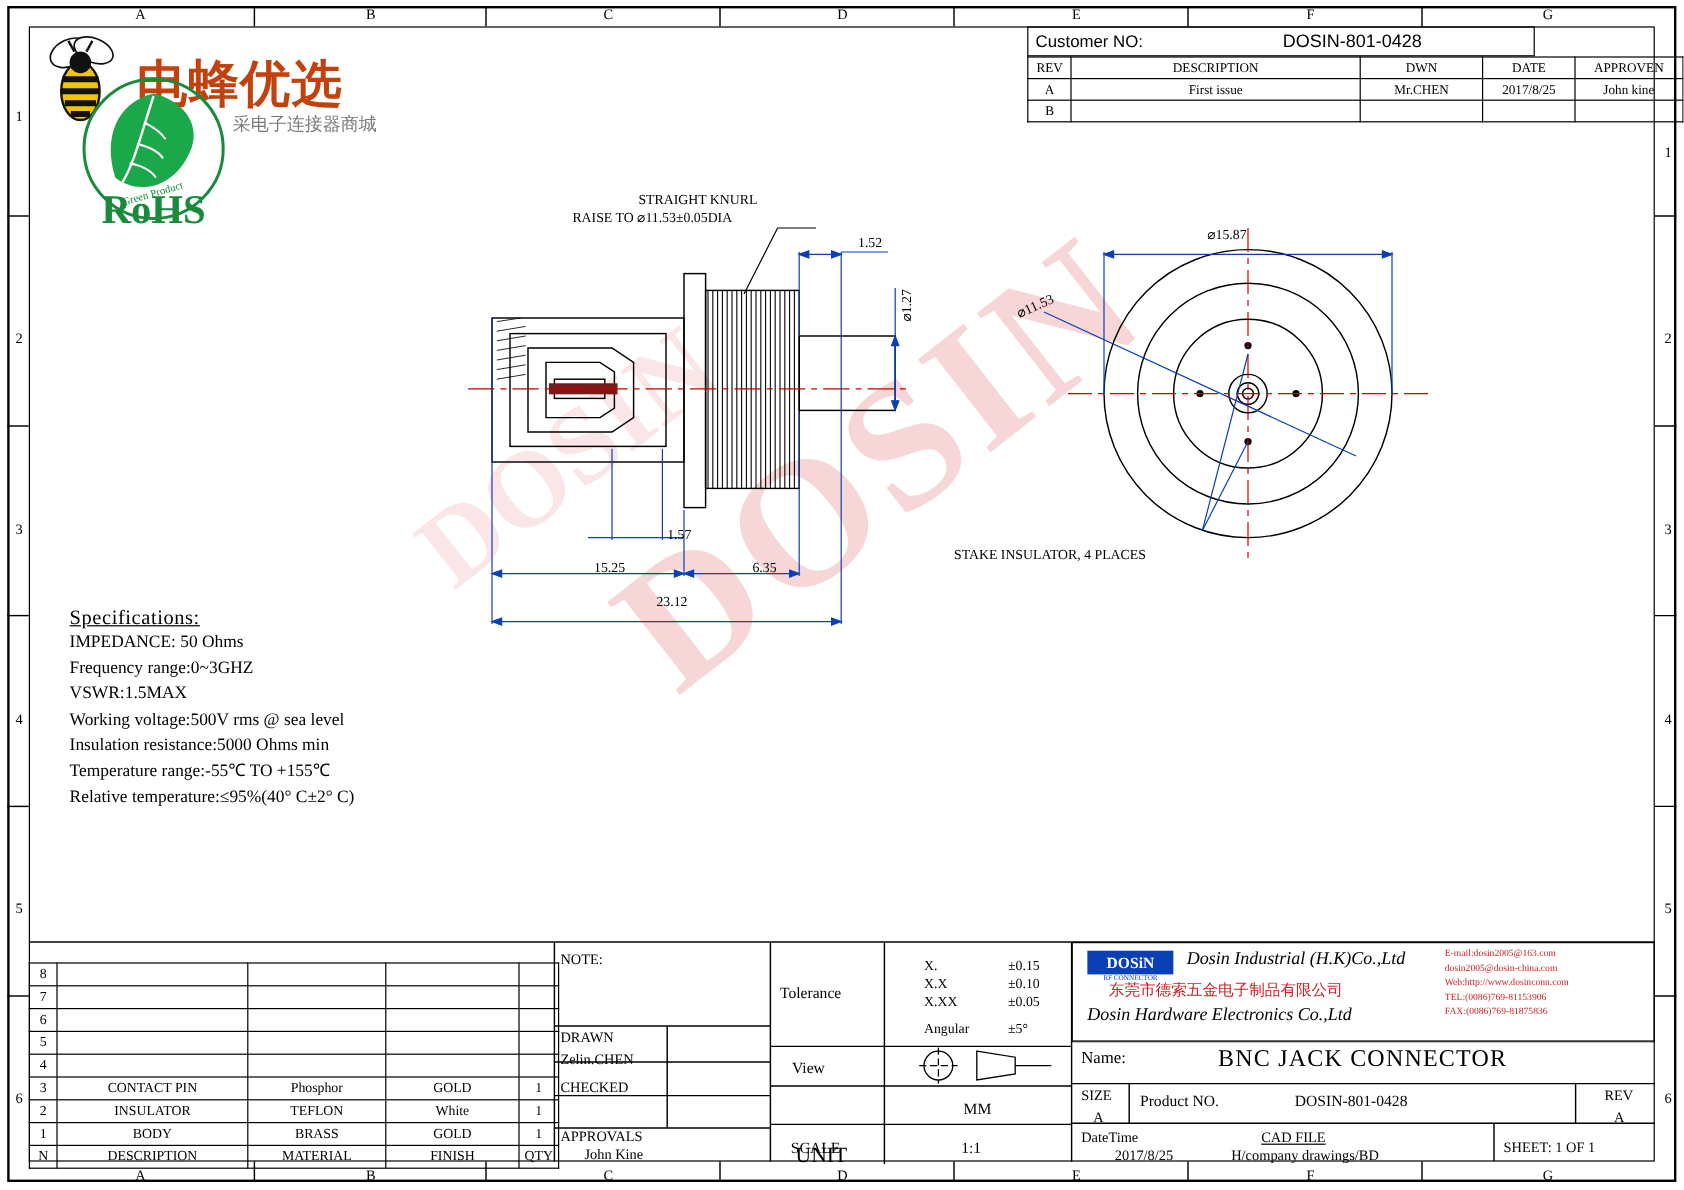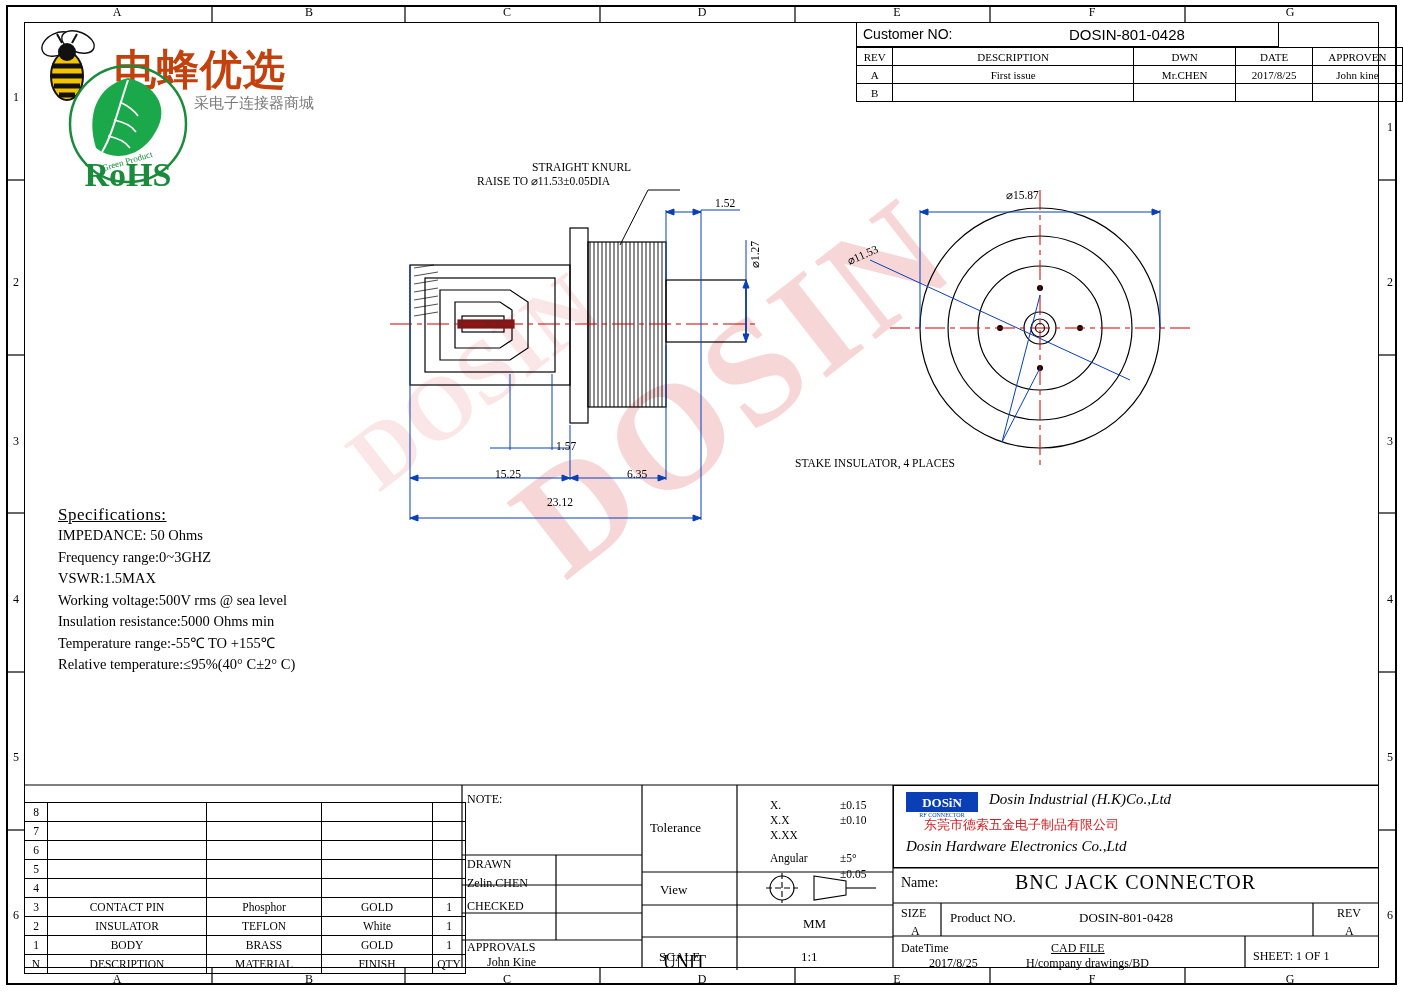--- a/index.html
+++ b/index.html
@@ -374,21 +374,21 @@
       <line x1="0" y1="152" x2="251" y2="152"></line>
       <line x1="95" y1="0" x2="95" y2="185"></line>
     </g>
   </svg>
   <div class="dtxt b" style="left:650px;top:820px;font-size:13px;">Tolerance</div>
   <div class="dtxt" style="left:770px;top:799px;">X.</div>
   <div class="dtxt" style="left:840px;top:799px;">±0.15</div>
   <div class="dtxt" style="left:770px;top:814px;">X.X</div>
   <div class="dtxt" style="left:840px;top:814px;">±0.10</div>
   <div class="dtxt" style="left:770px;top:829px;">X.XX</div>
-  <div class="dtxt" style="left:840px;top:868px;">±0.05</div>
+  <div class="dtxt" style="left:840px;top:829px;">±0.05</div>
   <div class="dtxt" style="left:770px;top:852px;">Angular</div>
   <div class="dtxt" style="left:840px;top:852px;">±5°</div>
 
   <div class="dtxt b" style="left:660px;top:882px;font-size:13px;">View</div>
   <svg style="position:absolute;left:762px;top:870px;width:130px;height:36px;">
     <g stroke="#000" fill="none" stroke-width="1.1">
       <circle cx="20" cy="18" r="12"></circle>
       <line x1="4" y1="18" x2="36" y2="18" stroke-dasharray="6,3"></line>
       <line x1="20" y1="3" x2="20" y2="33" stroke-dasharray="6,3"></line>
       <path d="M52 6 L84 11 V25 L52 30 Z"></path>
@@ -403,20 +403,27 @@
 
   <div class="company">
     <svg style="position:absolute;left:12px;top:6px;width:72px;height:26px;">
       <rect x="0" y="0" width="72" height="20" fill="#0b3fb5"></rect>
       <text x="36" y="15" font-size="13" fill="#fff" font-family="Liberation Serif, serif" font-weight="bold" text-anchor="middle">DOSiN</text>
       <text x="36" y="25" font-size="6" fill="#0b3fb5" font-family="Liberation Serif, serif" text-anchor="middle">RF CONNECTOR</text>
     </svg>
     <div style="position:absolute;left:95px;top:5px;font-family:'Liberation Serif',serif;font-size:15px;font-style:italic;">Dosin Industrial (H.K)Co.,Ltd</div>
     <div style="position:absolute;left:30px;top:30px;font-size:13px;color:#cf1d22;font-family:'DejaVu Sans',sans-serif;">东莞市德索五金电子制品有限公司</div>
     <div style="position:absolute;left:12px;top:52px;font-family:'Liberation Serif',serif;font-size:15px;font-style:italic;">Dosin Hardware Electronics Co.,Ltd</div>
+    <div style="position:absolute;left:310px;top:3px;font-size:8px;color:#cf1d22;font-family:'Liberation Serif',serif;line-height:12px;">
+      <div>E-mail:dosin2005@163.com</div>
+      <div>dosin2005@dosin-china.com</div>
+      <div>Web:http://www.dosinconn.com</div>
+      <div>TEL:(0086)769-81153906</div>
+      <div>FAX:(0086)769-81875836</div>
+    </div>
   </div>
 
   <svg style="position:absolute;left:893px;top:868px;width:486px;height:100px;">
     <g stroke="#000" stroke-width="1.2" fill="none">
       <line x1="0" y1="0" x2="486" y2="0"></line>
       <line x1="0" y1="35" x2="486" y2="35"></line>
       <line x1="0" y1="68" x2="486" y2="68"></line>
       <line x1="48" y1="35" x2="48" y2="68"></line>
       <line x1="420" y1="35" x2="420" y2="68"></line>
       <line x1="352" y1="68" x2="352" y2="100"></line>

